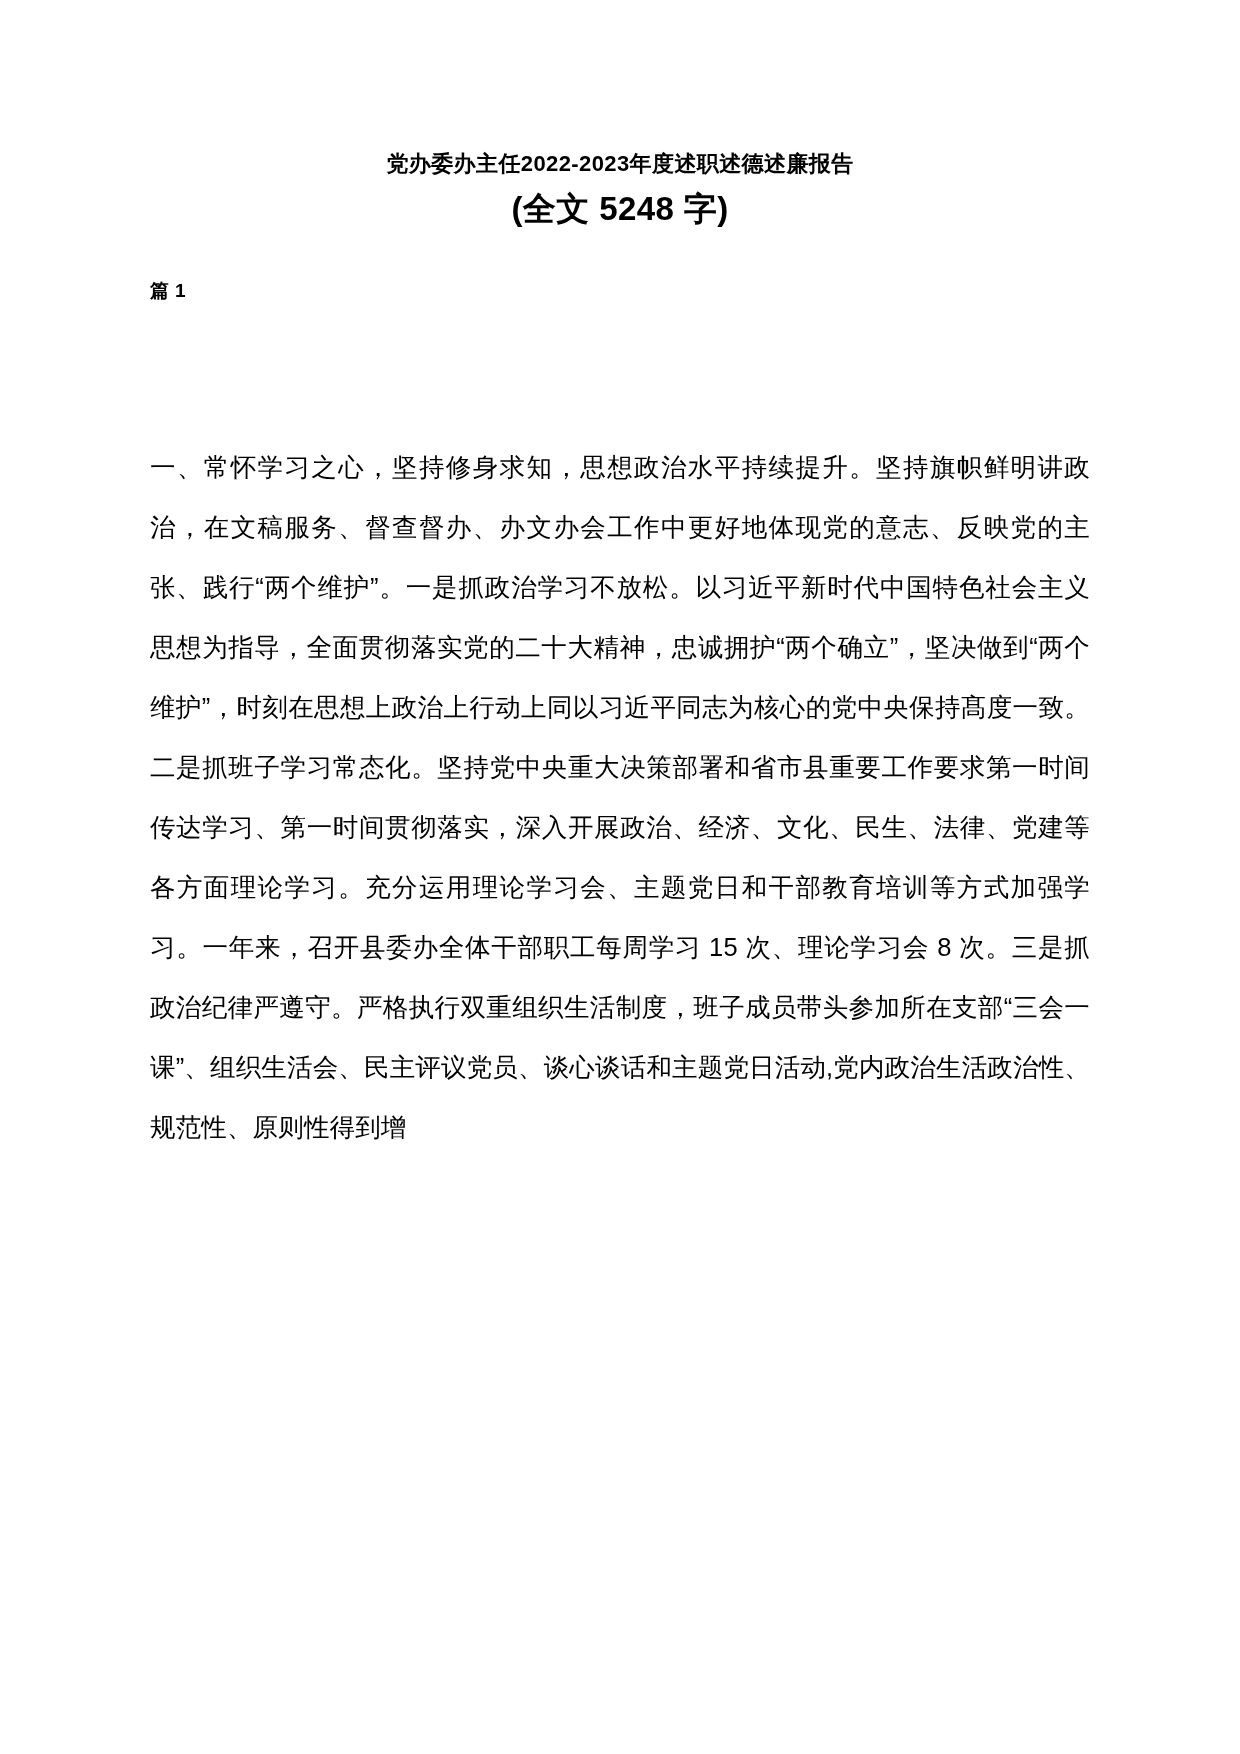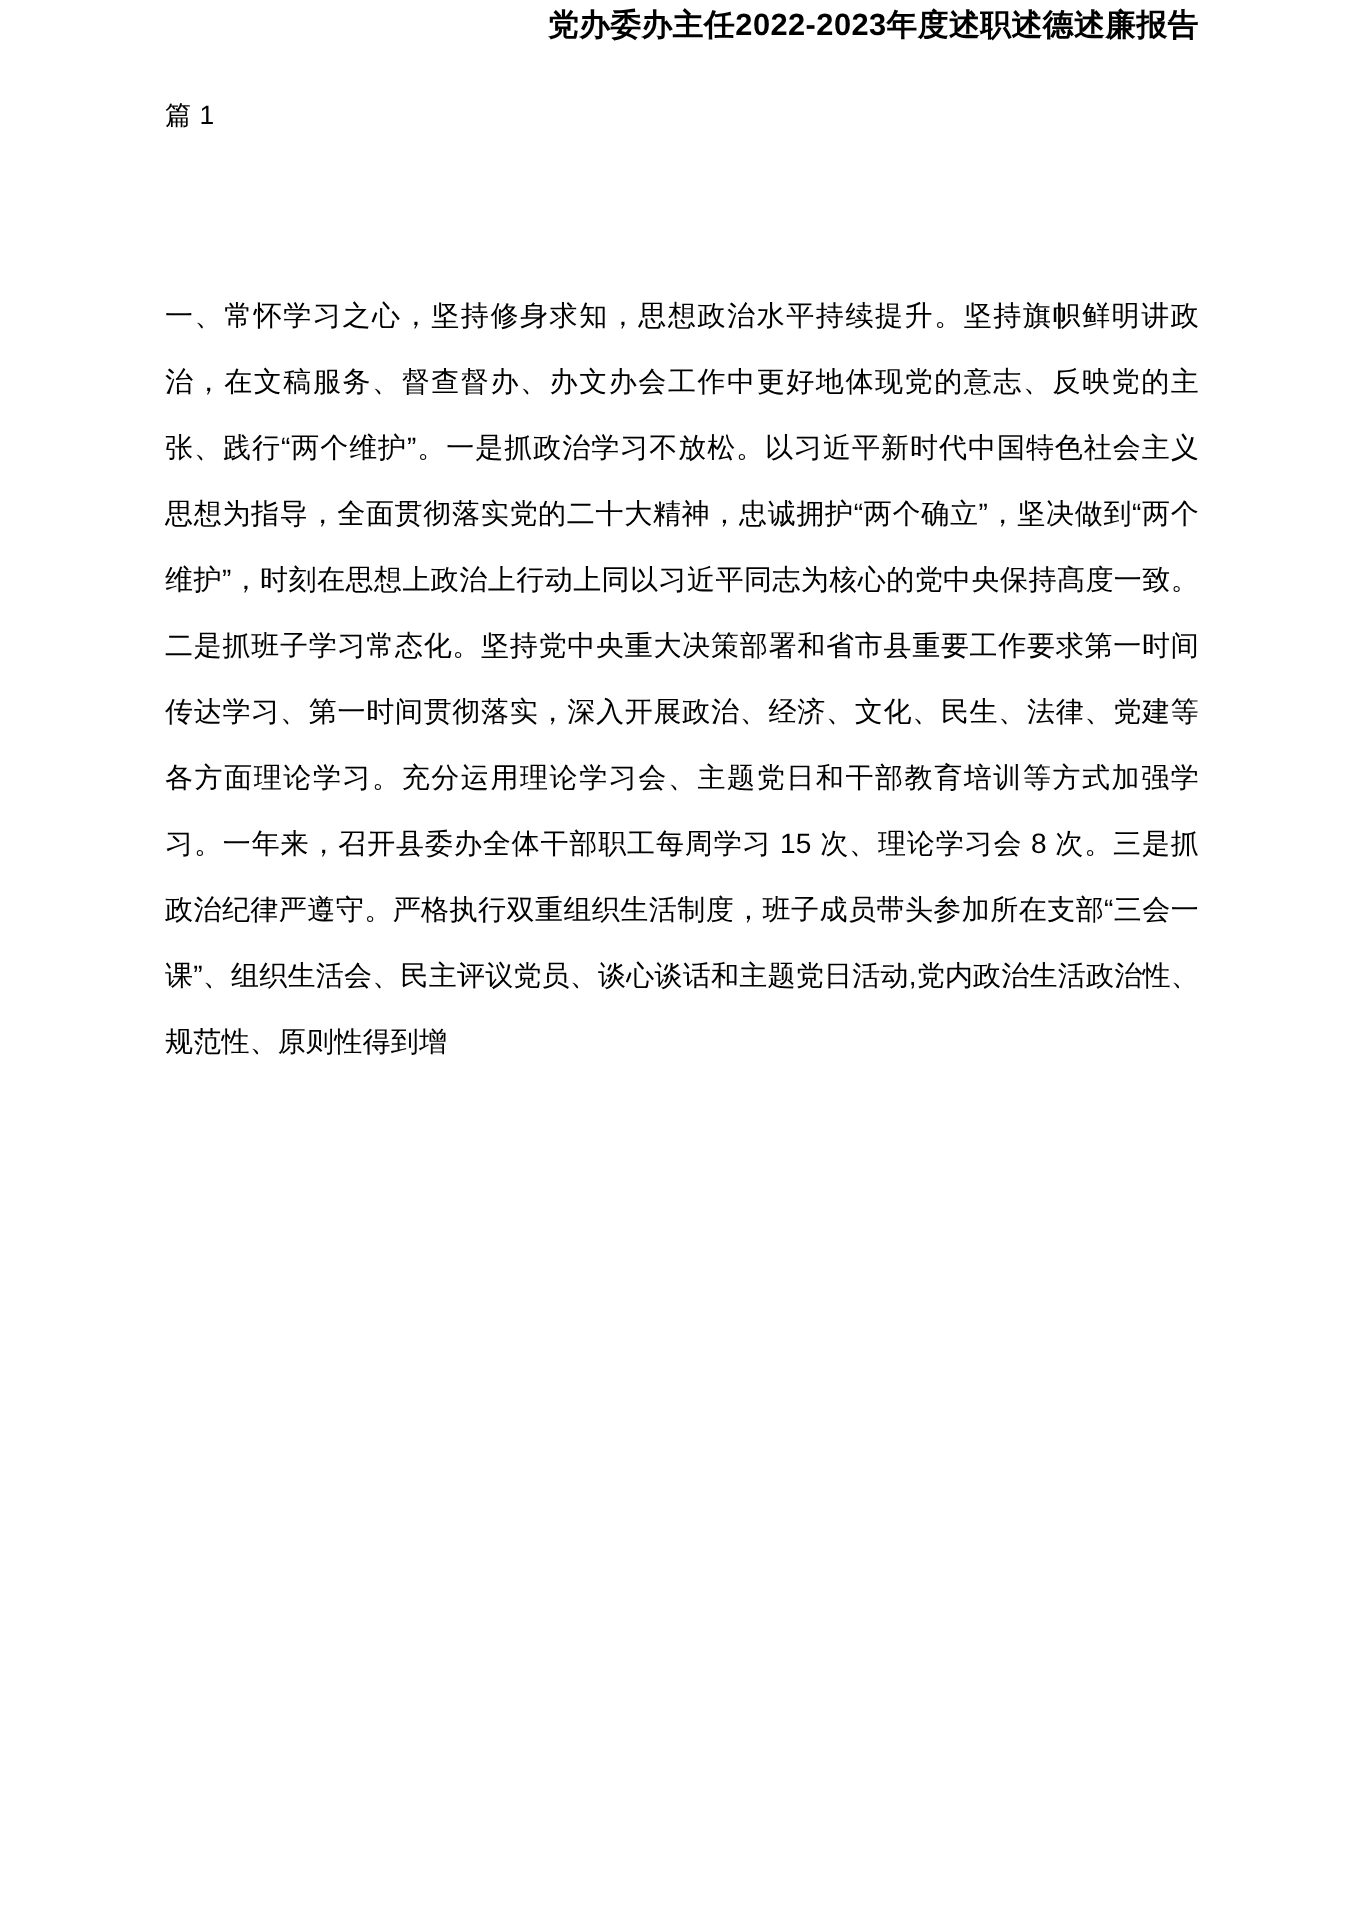--- a/index.html
+++ b/index.html
@@ -18,40 +18,41 @@
   .page {
     position: relative;
     width: 1240px;
     height: 1754px;
     box-sizing: border-box;
     padding: 0 150px;
     background: #ffffff;
   }
   .doc-title {
     margin: 0;
-    font-size: 28px;
+    padding-top: 146px;
+    font-size: 22px;
     font-weight: bold;
-    text-align: right;
+    text-align: center;
     line-height: 1.62;
     letter-spacing: 0.4px;
     word-break: break-all;
   }
   .doc-subtitle {
     margin: 0;
     font-size: 33px;
     font-weight: bold;
     text-align: center;
     line-height: 1.62;
     letter-spacing: 0.4px;
   }
   .section-marker {
     margin: 0;
     padding-top: 38px;
-    font-size: 24px;
-    font-weight: normal;
+    font-size: 19px;
+    font-weight: bold;
     text-align: left;
     line-height: 1.9;
     letter-spacing: 0.3px;
   }
   .body-para {
     margin: 0;
     font-size: 25.5px;
     font-weight: normal;
     line-height: 60px;
     text-align: justify;
@@ -66,20 +67,21 @@
     height: 60px;
   }
 </style>
 </head>
 <body>
 
 <div class="page">
 
   <h1 class="doc-title">党办委办主任2022-2023年度述职述德述廉报告</h1>
 
+  <div class="doc-subtitle">(全文 5248 字)</div>
 
   <div class="section-marker">篇 1</div>
 
   <div class="para-gap-lg"></div>
 
 
   <div class="para-gap-md"></div>
 
   <p class="body-para">一、常怀学习之心，坚持修身求知，思想政治水平持续提升。坚持旗帜鲜明讲政治，在文稿服务、督查督办、办文办会工作中更好地体现党的意志、反映党的主张、践行“两个维护”。一是抓政治学习不放松。以习近平新时代中国特色社会主义思想为指导，全面贯彻落实党的二十大精神，忠诚拥护“两个确立”，坚决做到“两个维护”，时刻在思想上政治上行动上同以习近平同志为核心的党中央保持髙度一致。二是抓班子学习常态化。坚持党中央重大决策部署和省市县重要工作要求第一时间传达学习、第一时间贯彻落实，深入开展政治、经济、文化、民生、法律、党建等各方面理论学习。充分运用理论学习会、主题党日和干部教育培训等方式加强学习。一年来，召开县委办全体干部职工每周学习 15 次、理论学习会 8 次。三是抓政治纪律严遵守。严格执行双重组织生活制度，班子成员带头参加所在支部“三会一课”、组织生活会、民主评议党员、谈心谈话和主题党日活动,党内政治生活政治性、规范性、原则性得到增</p>
 

